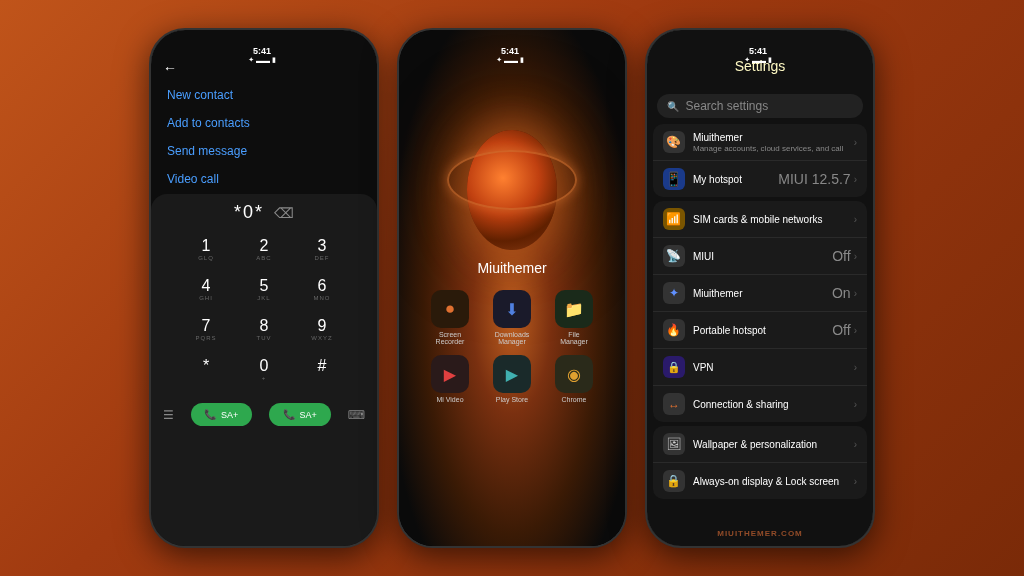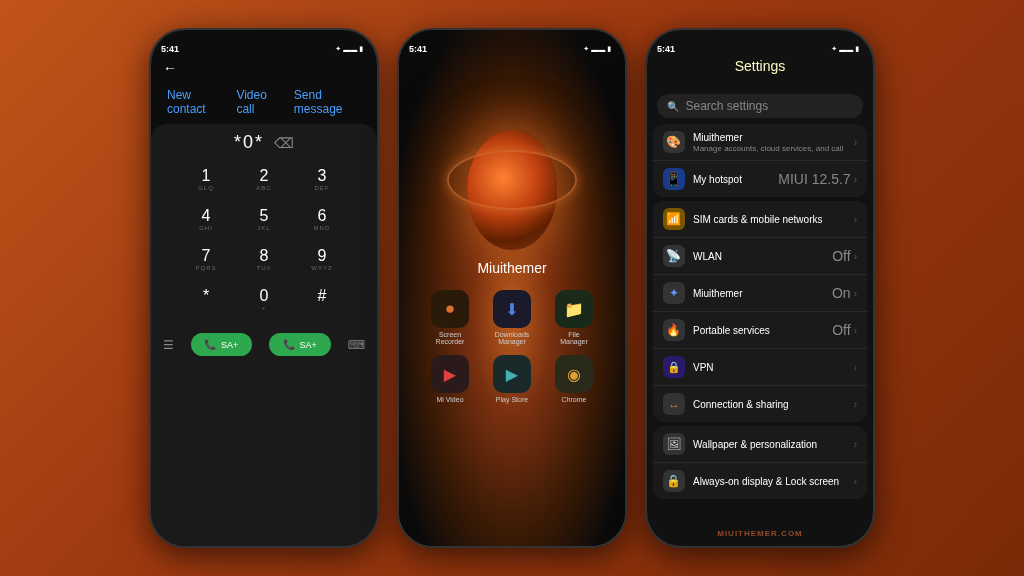--- a/index.html
+++ b/index.html
@@ -38,20 +38,21 @@
     
     .status-bar {
       height: 22px;
       background: transparent;
       display: flex;
       align-items: center;
       justify-content: space-between;
       padding: 16px 14px 0 10px;
       position: relative;
       z-index: 10;
+      flex-direction: column;
     }
     .status-time {
       font-size: 9px;
       color: #fff;
       font-weight: 600;
     }
     .status-icons {
       display: flex;
       align-items: center;
       gap: 2px;
@@ -82,21 +83,21 @@
       color: #fff;
       font-size: 14px;
       font-weight: 400;
       flex: 1;
       text-align: center;
       padding-right: 20px;
     }
     .phone1 .menu-items {
       padding: 8px 16px;
       display: flex;
-      flex-direction: row;
+      flex-direction: column;
       gap: 14px;
     }
     .phone1 .menu-item {
       color: #4a9eff;
       font-size: 12px;
     }
     .phone1 .keypad-area {
       background: #1a1a1a;
       flex: 1;
       display: flex;
@@ -352,22 +353,23 @@
           <span class="status-icon">✦</span>
           <span class="status-icon">▬▬</span>
           <span class="status-icon">▮</span>
         </div>
       </div>
       <div class="top-bar">
         <span class="back-arrow">←</span>
       </div>
       <div class="menu-items">
         <div class="menu-item">New contact</div>
+        <div class="menu-item">Add to contacts</div>
+        <div class="menu-item">Send message</div>
         <div class="menu-item">Video call</div>
-        <div class="menu-item">Send message</div>
       </div>
       <div class="keypad-area">
         <div class="dial-display">
           <span class="dial-number">*0*</span>
           <span class="backspace">⌫</span>
         </div>
         <div class="keypad-grid">
           <div class="key">
               <span class="key-num">1</span>
               <span class="key-sub">GLQ</span>
@@ -522,41 +524,41 @@
           <div class="settings-item">
             <div class="item-icon" style="background:#7a5500; color:#ffcc00; font-size:12px;">📶</div>
             <div class="item-text">
               <div class="item-title">SIM cards &amp; mobile networks</div>
             </div>
             <span class="chevron">›</span>
           </div>
           <div class="settings-item">
             <div class="item-icon" style="background:#333; color:#ccc; font-size:12px;">📡</div>
             <div class="item-text">
-              <div class="item-title">WLAN</div>
+              <div class="item-title">MIUI</div>
             </div>
             <div class="item-right">
               <span class="item-value">Off</span>
               <span class="chevron">›</span>
             </div>
           </div>
           <div class="settings-item">
             <div class="item-icon" style="background:#333; color:#6090ff; font-size:12px;">✦</div>
             <div class="item-text">
               <div class="item-title">Miuithemer</div>
             </div>
             <div class="item-right">
               <span class="item-value">On</span>
               <span class="chevron">›</span>
             </div>
           </div>
           <div class="settings-item">
             <div class="item-icon" style="background:#333; color:#e07030; font-size:12px;">🔥</div>
             <div class="item-text">
-              <div class="item-title">Portable services</div>
+              <div class="item-title">Portable hotspot</div>
             </div>
             <div class="item-right">
               <span class="item-value">Off</span>
               <span class="chevron">›</span>
             </div>
           </div>
           <div class="settings-item">
             <div class="item-icon" style="background:#2a1a6a; color:#8060e0; font-size:11px;">🔒</div>
             <div class="item-text">
               <div class="item-title">VPN</div>

